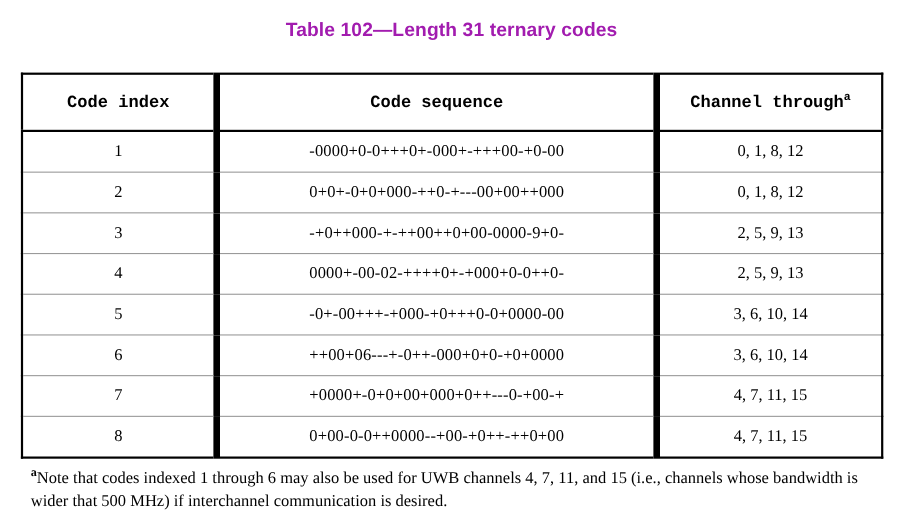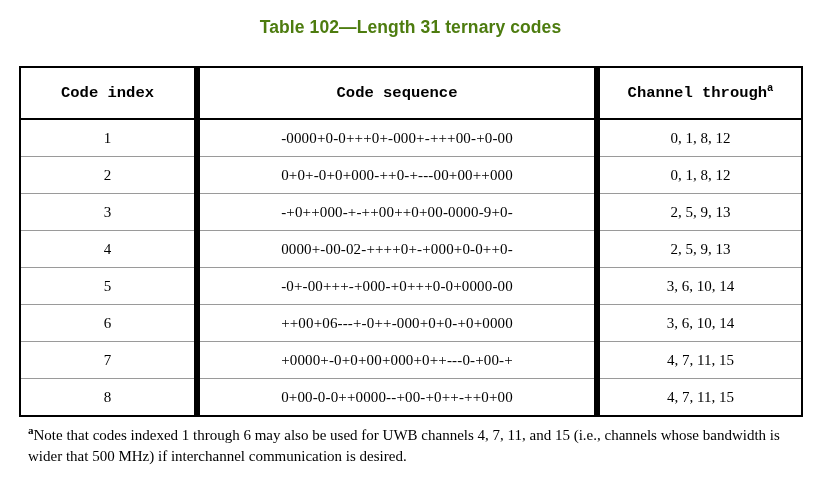--- a/index.html
+++ b/index.html
@@ -28,21 +28,21 @@
   .table-title {
     position: absolute;
     left: 0;
     top: 17px;
     width: 821px;
     text-align: center;
     font-family: "Liberation Sans", sans-serif;
     font-weight: bold;
     font-size: 17.5px;
     letter-spacing: 0.1px;
-    color: #4d7c0f;
+    color: #a21caf;
   }
 
   
   .table-wrap {
     position: absolute;
     left: 19px;
     top: 66px;
     width: 782px;
   }
 

